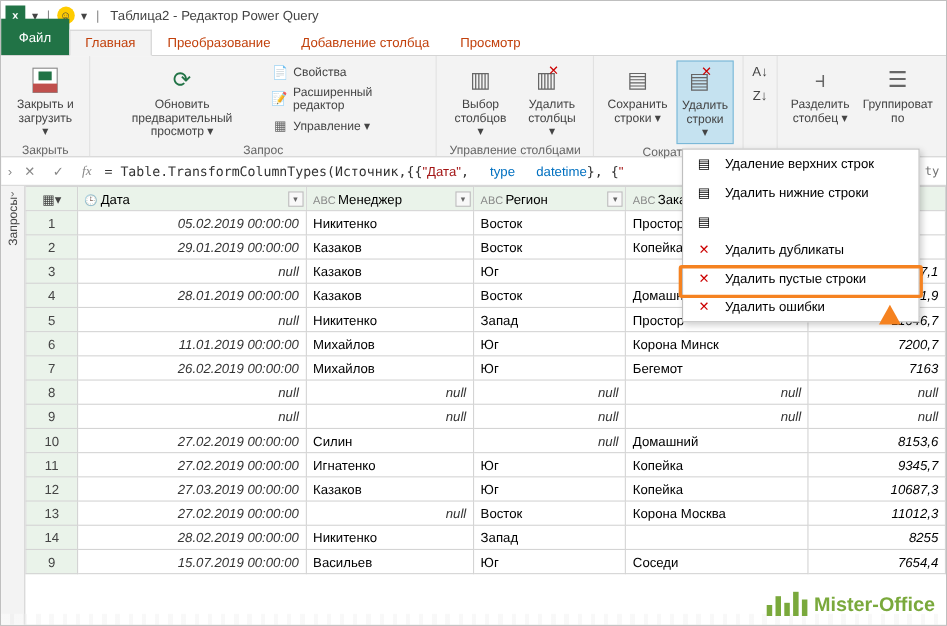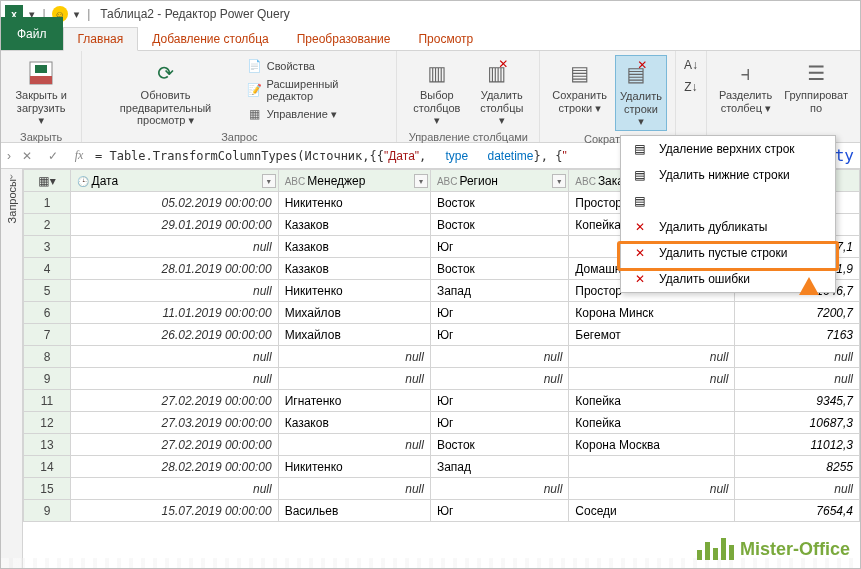--- a/index.html
+++ b/index.html
@@ -78,22 +78,22 @@
     <span class="sep">|</span>
     <div class="smiley">☺</div>
     <span class="minibtn">▾</span>
     <span class="sep">|</span>
     <span class="title">Таблица2 - Редактор Power Query</span>
   </div>
 
   <div class="tabs">
     <div class="tab-file">Файл</div>
     <div class="tab active">Главная</div>
+    <div class="tab">Преобразование</div>
     <div class="tab">Добавление столбца</div>
-    <div class="tab">Преобразование</div>
     <div class="tab">Просмотр</div>
   </div>
 
   <div class="ribbon">
     <div class="ribgroup">
       <div class="bigbtn">
         <div class="icon">
             <svg width="28" height="28">
               <rect x="3" y="3" width="22" height="22" fill="#fff" stroke="#888"></rect>
               <rect x="3" y="17" width="22" height="8" fill="#c0504d"></rect>
@@ -199,21 +199,21 @@
   </div>
 
   <div class="fxbar">
     <span style="color:#888">›</span>
     <span class="fx-btn">✕</span>
     <span class="fx-btn">✓</span>
     <span class="fx-btn" style="font-style:italic;font-family:serif">fx</span>
     <div class="fx-input">
       = Table.TransformColumnTypes(Источник,{{<span class="fx-str">"Дата"</span>, <span class="fx-kw">type</span> <span class="fx-kw">datetime</span>}, {<span class="fx-str">"</span>
     </div>
-    <span style="font-family:Consolas,monospace;font-size:16px;color:#1d4ed8">ty</span>
+    <span style="font-family:Consolas,monospace;font-size:11px;color:#737373">ty</span>
   </div>
 
   <div class="sidepanel">
     <span class="chev">›</span>
     <span class="vtext">Запросы</span>
   </div>
 
   <div class="tablewrap">
     <table>
       <thead>
@@ -293,20 +293,28 @@
           </tr>
           <tr>
             <td class="rownum">9</td>
             <td class="null">null</td>
             <td class="null">null</td>
             <td class="null">null</td>
             <td class="null">null</td>
             <td class="null">null</td>
           </tr>
           <tr>
+            <td class="rownum">10</td>
+            <td class="date">27.02.2019 00:00:00</td>
+            <td class="">Силин</td>
+            <td class="null">null</td>
+            <td class="">Домашний</td>
+            <td class="num">8153,6</td>
+          </tr>
+          <tr>
             <td class="rownum">11</td>
             <td class="date">27.02.2019 00:00:00</td>
             <td class="">Игнатенко</td>
             <td class="">Юг</td>
             <td class="">Копейка</td>
             <td class="num">9345,7</td>
           </tr>
           <tr>
             <td class="rownum">12</td>
             <td class="date">27.03.2019 00:00:00</td>
@@ -323,28 +331,20 @@
             <td class="">Корона Москва</td>
             <td class="num">11012,3</td>
           </tr>
           <tr>
             <td class="rownum">14</td>
             <td class="date">28.02.2019 00:00:00</td>
             <td class="">Никитенко</td>
             <td class="">Запад</td>
             <td class=""></td>
             <td class="num">8255</td>
-          </tr>
-          <tr>
-            <td class="rownum">15</td>
-            <td class="null">null</td>
-            <td class="null">null</td>
-            <td class="null">null</td>
-            <td class="null">null</td>
-            <td class="null">null</td>
           </tr>
           <tr>
             <td class="rownum">9</td>
             <td class="date">15.07.2019 00:00:00</td>
             <td class="">Васильев</td>
             <td class="">Юг</td>
             <td class="">Соседи</td>
             <td class="num">7654,4</td>
           </tr>
         </tbody>

